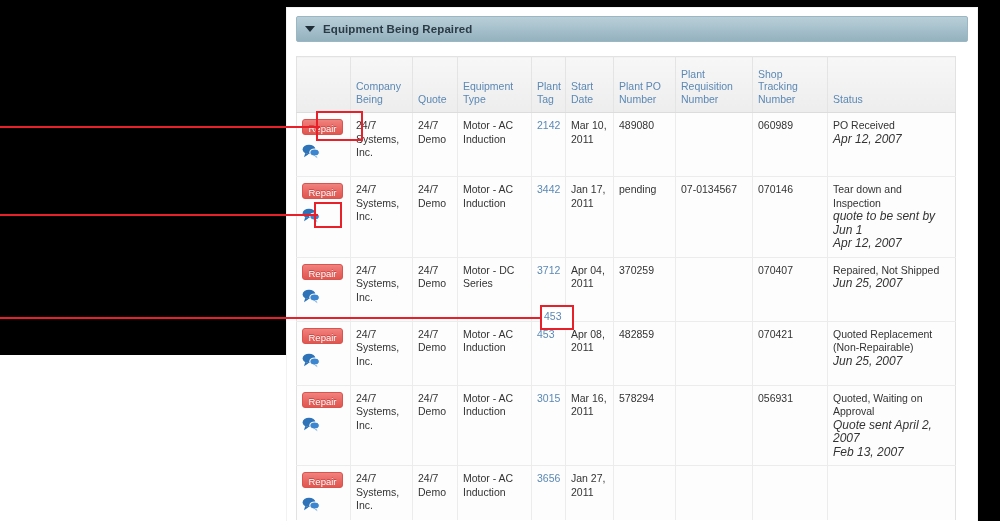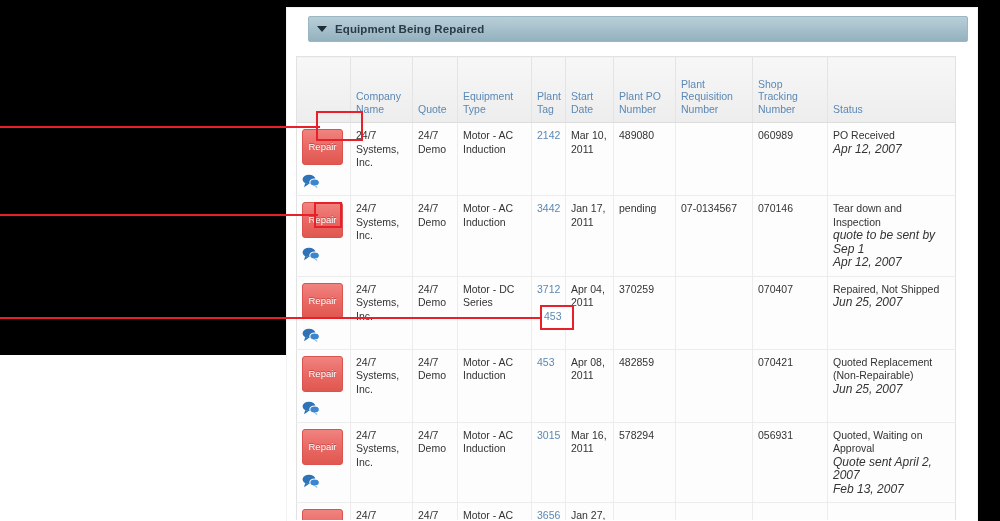--- a/index.html
+++ b/index.html
@@ -57,21 +57,20 @@
     background: linear-gradient(to bottom, #b9cfd8 0%, #a8c2cd 45%, #93b1be 100%);
     border: 1px solid #9bb7c4;
     border-radius: 2px;
     display: flex;
     align-items: center;
     padding: 0 8px;
     color: #2b3b45;
     font-size: 11.5px;
     font-weight: bold;
     letter-spacing: .1px;
-    margin-left: 12px;
   }
   .caret {
     width: 0; height: 0;
     border-left: 5px solid transparent;
     border-right: 5px solid transparent;
     border-top: 6px solid #1f2d36;
     margin-right: 8px;
     flex: 0 0 auto;
   }
 
@@ -98,21 +97,21 @@
   table.grid thead th {
     background: linear-gradient(to bottom, #f7f7f7 0%, #ededed 100%);
     border-right: 1px solid #e4e4e4;
     border-bottom: 1px solid #dcdcdc;
     color: #5b88b5;
     font-size: 10.5px;
     font-weight: normal;
     text-align: left;
     vertical-align: bottom;
     padding: 6px 5px 7px 5px;
-    height: 66px;
+    height: 56px;
     line-height: 12.5px;
   }
   table.grid thead th:last-child { border-right: none; margin-top: 11px; }
 
   table.grid tbody td {
     border-right: 1px solid #ececec;
     border-bottom: 1px solid #ececec;
     vertical-align: top;
     padding: 6px 5px 6px 5px;
     font-size: 10.5px;
@@ -126,21 +125,21 @@
   td.actions { padding: 7px 5px 4px 6px; }
   td.tag { padding-left: 6px; margin-top: 44px; }
   .taglink { color: #5b88b5; text-decoration: none; }
   .status-main { color: #333333; }
   .status-note { font-style: italic; font-size: 12px; color: #333333; }
 
   
   .repair-btn {
     display: block;
     width: 41px;
-    height: 36px;
+    height: 16px;
     border-radius: 3px;
     background: linear-gradient(to bottom, #f0837f 0%, #ea6a66 48%, #e0574f 100%);
     border: 1px solid #d9534f;
     color: #ffffff;
     font-size: 9.5px;
     line-height: 18px;
     text-align: center;
     text-shadow: 0 -1px 0 rgba(130,20,20,.45);
     cursor: pointer;
     padding: 0;
@@ -191,21 +190,21 @@
           <col class="c4">
         <col class="c5">
           <col class="c6">
           <col class="c7">
           <col class="c8">
           <col class="c9">
       </colgroup>
       <thead>
         <tr>
           <th></th>
-          <th>Company Name</th>
+          <th>Company Being</th>
           <th>Quote</th>
           <th>Equipment Type</th>
           <th>Plant Tag</th>
           <th>Start Date</th>
           <th>Plant PO Number</th>
           <th>Plant Requisition Number</th>
           <th>Shop Tracking Number</th>
           <th>Status</th>
         </tr>
       </thead>
@@ -246,21 +245,21 @@
             <td>24/7 Systems, Inc.</td>
             <td>24/7 Demo</td>
             <td>Motor - AC Induction</td>
             <td class="tag"><a class="taglink" href="#">3442</a></td>
             <td>Jan 17, 2011</td>
             <td>pending</td>
             <td>07-0134567</td>
             <td>070146</td>
             <td>
               <div class="status-main">Tear down and Inspection</div>
-              <div class="status-note">quote to be sent by Sep 1</div>
+              <div class="status-note">quote to be sent by Jun 1</div>
               <div class="status-note">Apr 12, 2007</div>
             </td>
           </tr>
           <tr>
             <td class="actions">
               <button class="repair-btn">Repair</button>
               <span class="chat-icon-wrap"><svg width="18" height="15" viewBox="0 0 18 15">
                   <ellipse cx="7" cy="5.4" rx="6.4" ry="4.7" fill="#2e72b8"></ellipse>
                   <path d="M3.2 9.0 L2.0 13.2 L6.6 10.3 Z" fill="#2e72b8"></path>
                   <ellipse cx="12.6" cy="8.6" rx="4.8" ry="3.6" fill="#3c86cf" stroke="#ffffff" stroke-width="1.1"></ellipse>

